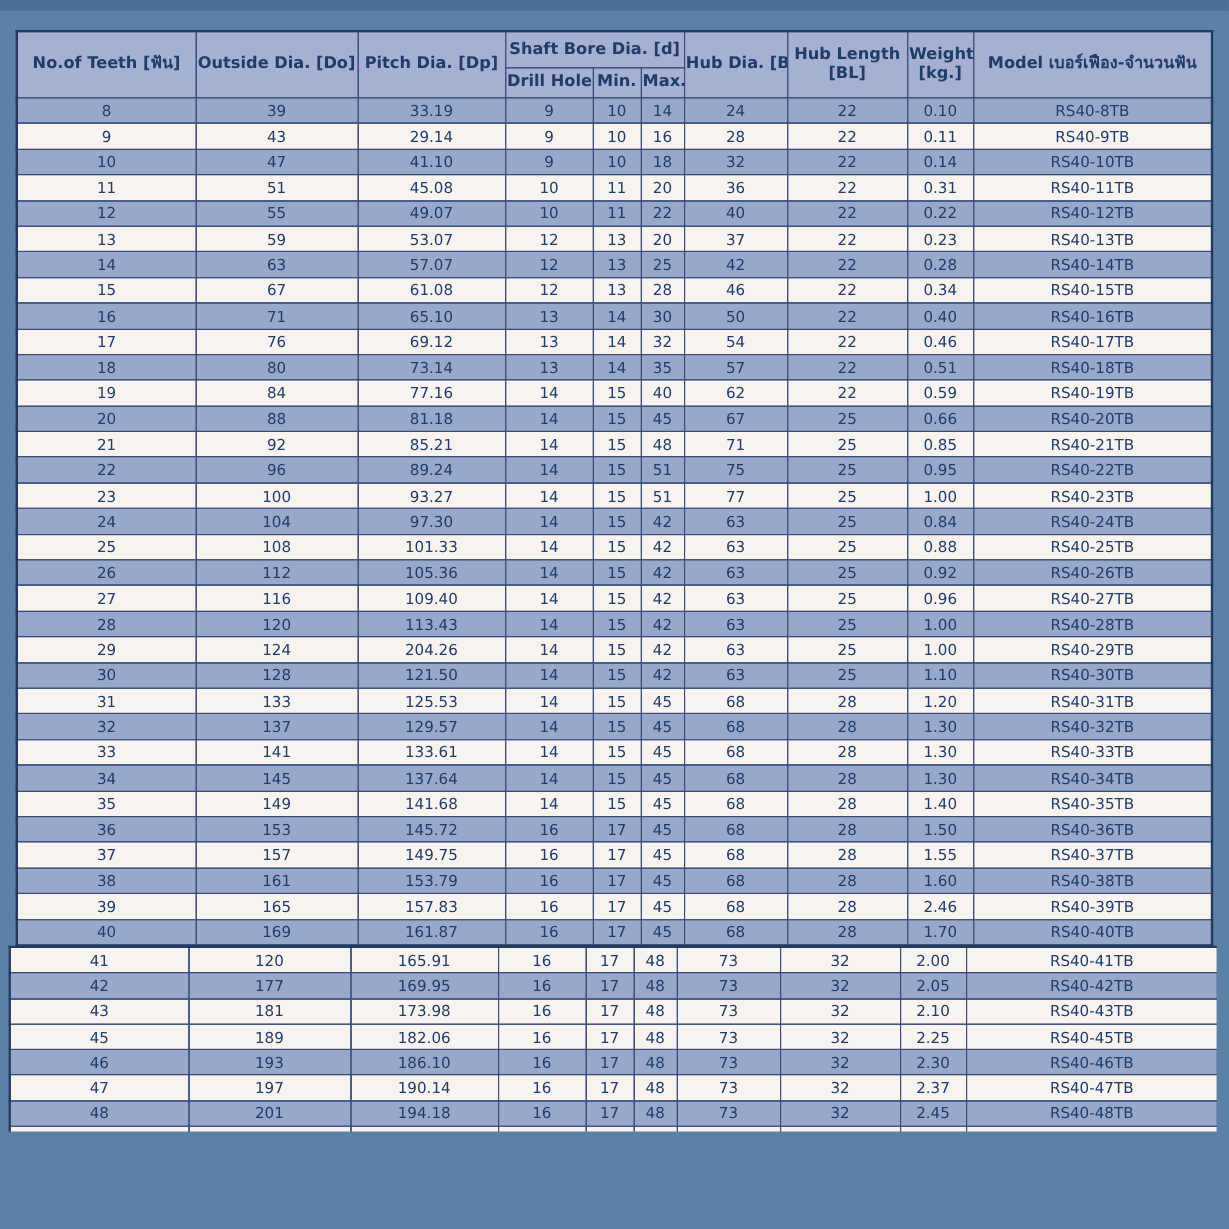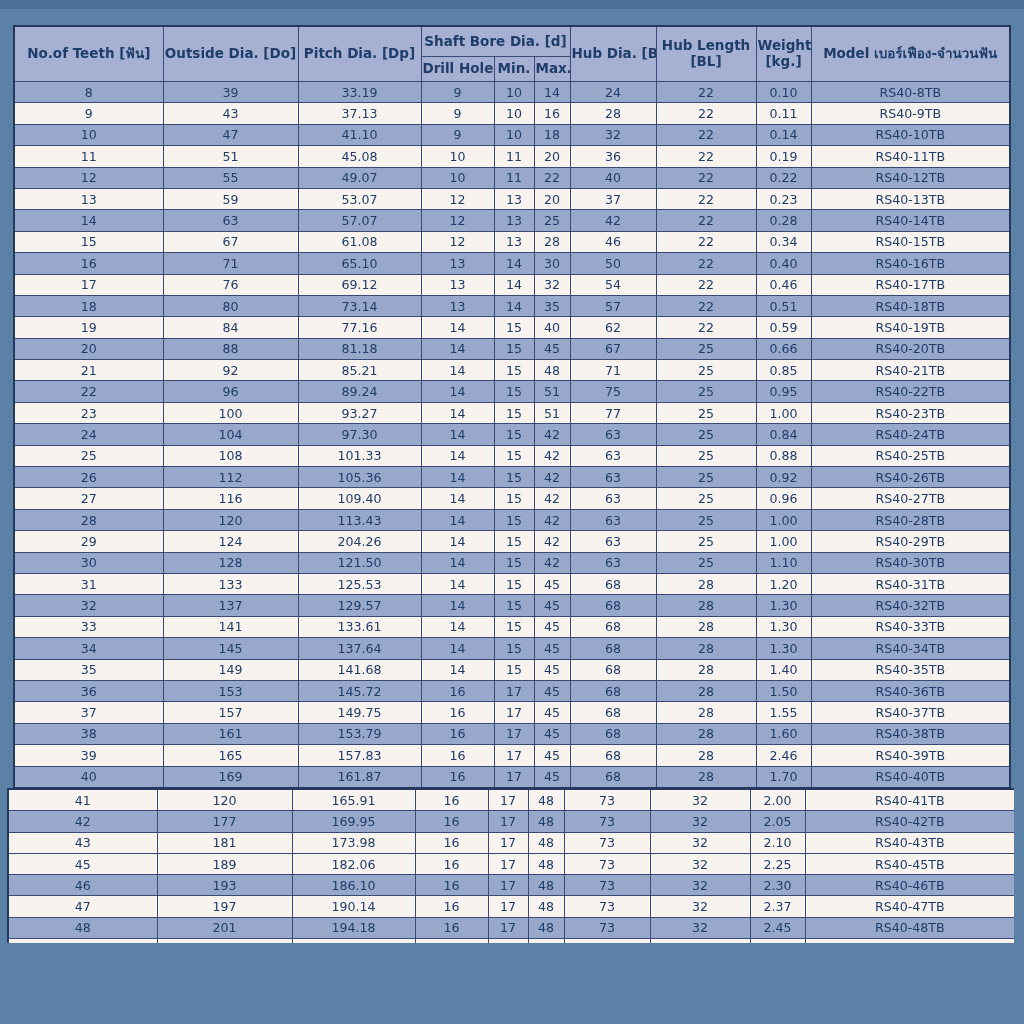--- a/index.html
+++ b/index.html
@@ -93,21 +93,21 @@
           <td>10</td>
           <td>14</td>
           <td>24</td>
           <td>22</td>
           <td>0.10</td>
           <td>RS40-8TB</td>
         </tr>
         <tr class="white">
           <td>9</td>
           <td>43</td>
-          <td>37.13</td>
+          <td>29.14</td>
           <td>9</td>
           <td>10</td>
           <td>16</td>
           <td>28</td>
           <td>22</td>
           <td>0.11</td>
           <td>RS40-9TB</td>
         </tr>
         <tr class="blue">
           <td>10</td>
@@ -123,21 +123,21 @@
         </tr>
         <tr class="white">
           <td>11</td>
           <td>51</td>
           <td>45.08</td>
           <td>10</td>
           <td>11</td>
           <td>20</td>
           <td>36</td>
           <td>22</td>
-          <td>0.19</td>
+          <td>0.31</td>
           <td>RS40-11TB</td>
         </tr>
         <tr class="blue">
           <td>12</td>
           <td>55</td>
           <td>49.07</td>
           <td>10</td>
           <td>11</td>
           <td>22</td>
           <td>40</td>

